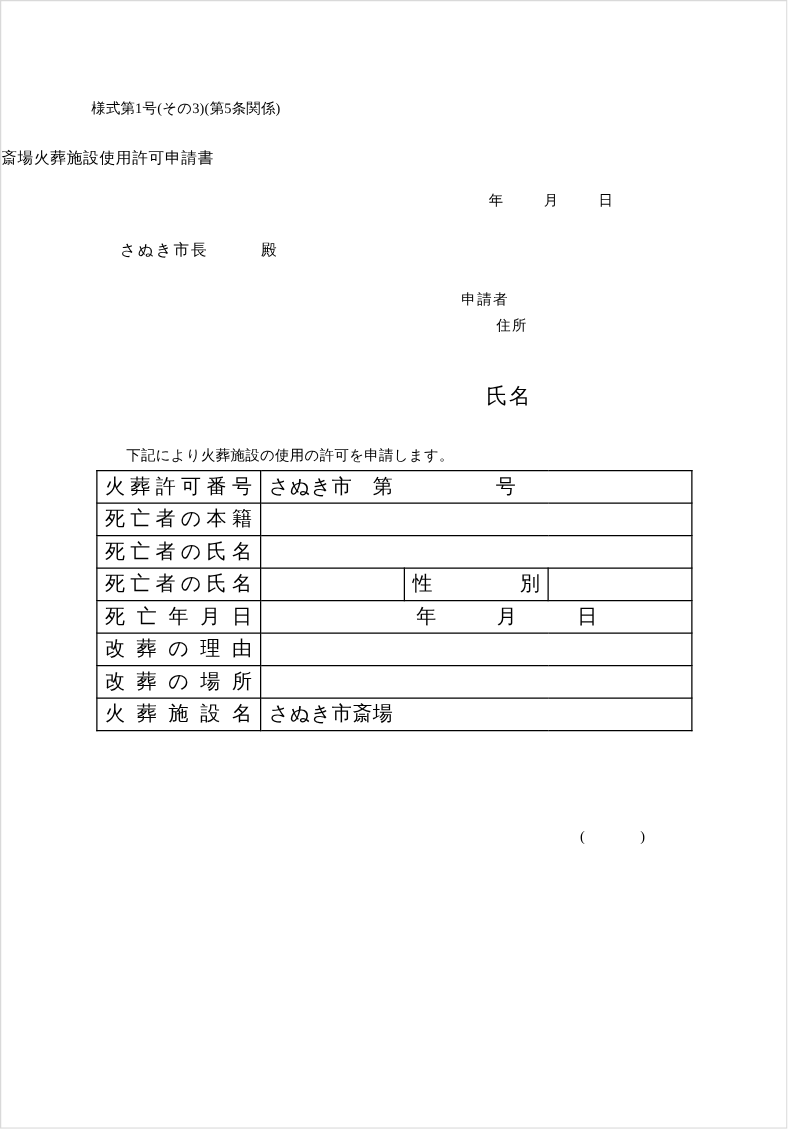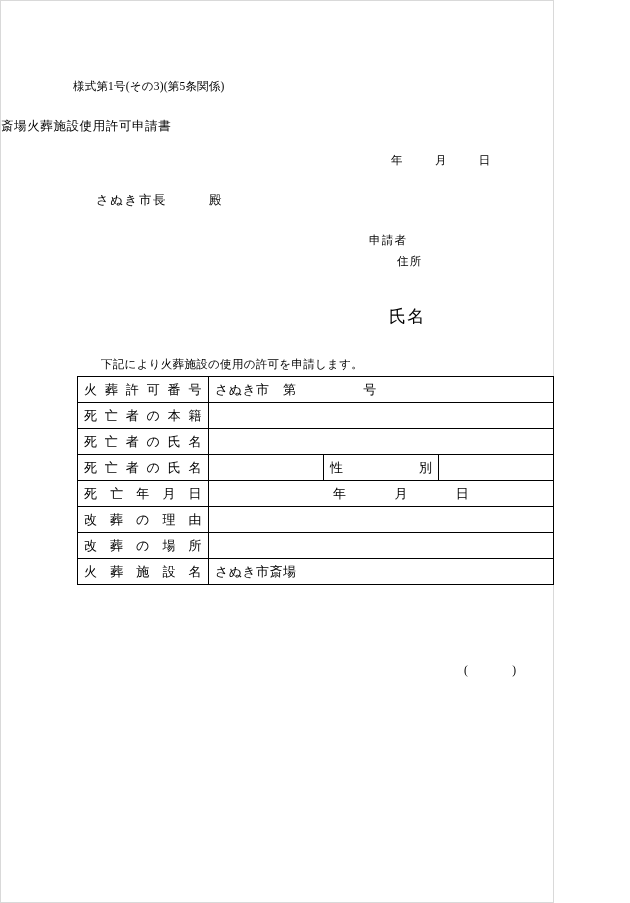--- a/index.html
+++ b/index.html
@@ -12,21 +12,21 @@
     height: 903px;
     font-family: "Liberation Serif", "DejaVu Serif", serif;
     color: #000000;
     position: relative;
     overflow: hidden;
   }
   .page {
     position: absolute;
     left: 0;
     top: 0;
-    width: 554px;
+    width: 630px;
     height: 903px;
     border: 1px solid #d9d9d9;
     box-sizing: border-box;
   }
   .form-code {
     position: absolute;
     left: 72px;
     top: 78px;
     font-size: 11.5px;
     letter-spacing: 0.2px;
@@ -95,21 +95,21 @@
   table.main {
     position: absolute;
     left: 76px;
     top: 375px;
     width: 477px;
     border-collapse: collapse;
     table-layout: fixed;
   }
   table.main td {
     border: 1px solid #000000;
-    font-size: 13px;
+    font-size: 16px;
     padding: 0 6px;
     vertical-align: middle;
     height: 26px;
     box-sizing: border-box;
   }
   td.lbl {
     width: 131px;
     text-align: justify;
     text-align-last: justify;
     letter-spacing: 0.5px;

